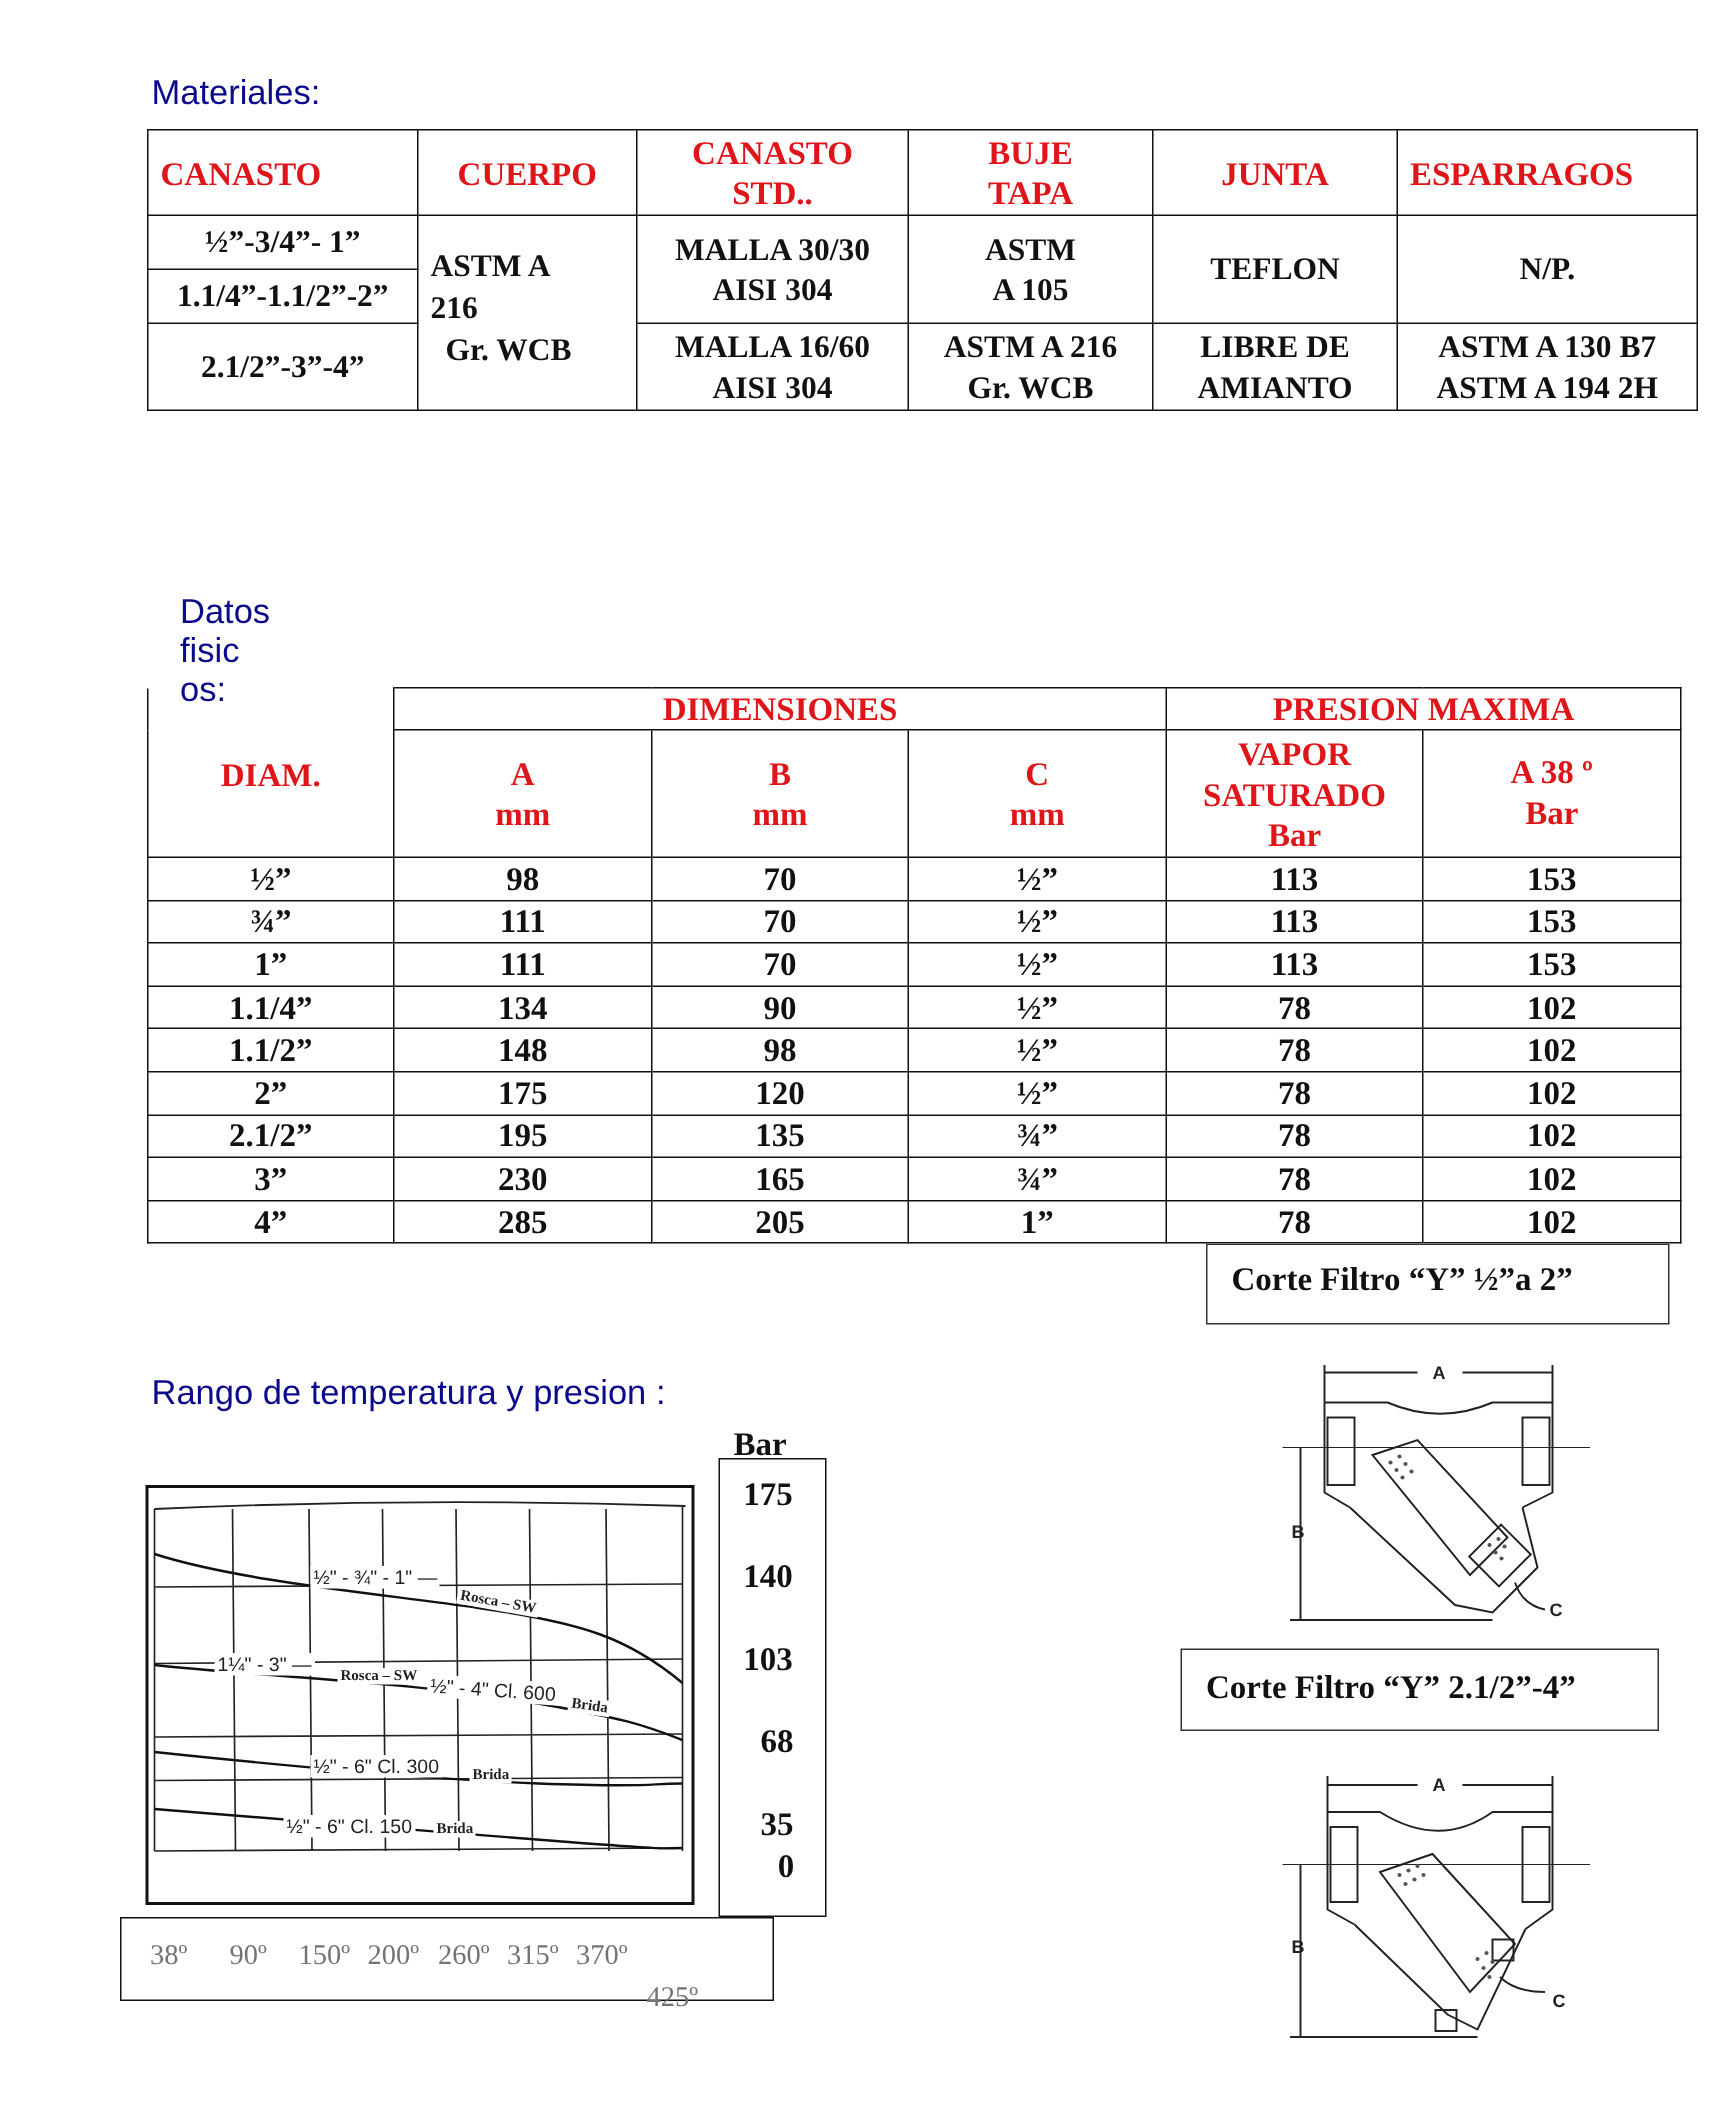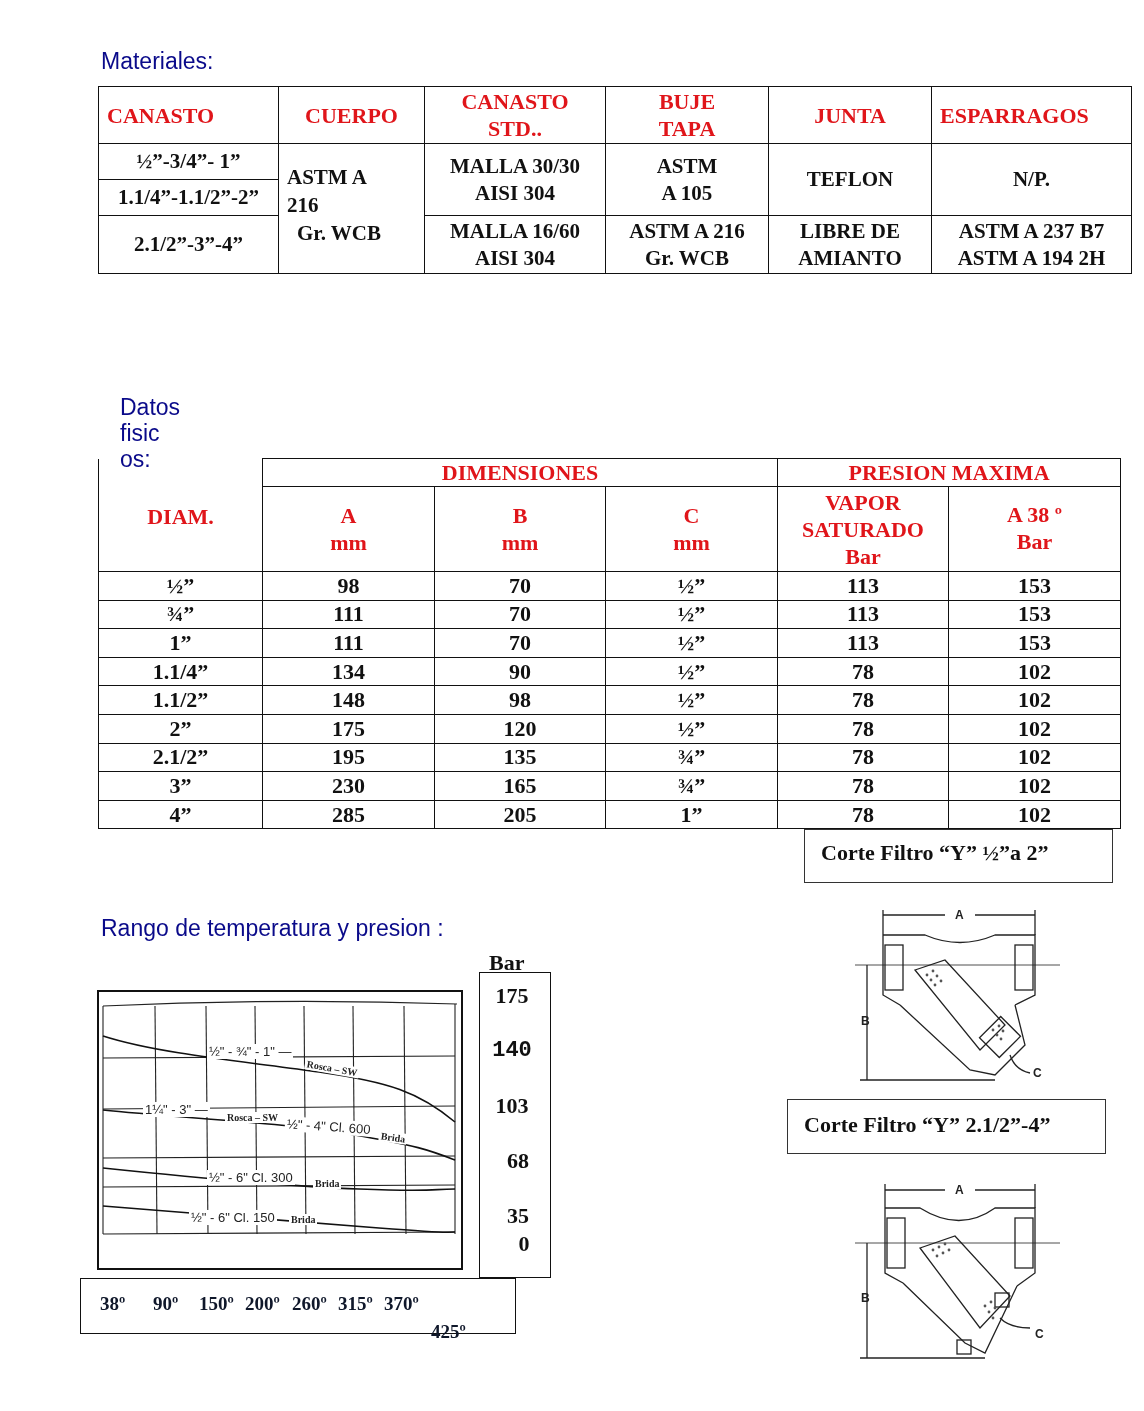--- a/index.html
+++ b/index.html
@@ -85,21 +85,21 @@
     .y-tick {
       position: absolute; font-weight: bold; font-size: 22px; color: #111;
       width: 60px; text-align: center;
     }
 
     #x-axis-box {
       position: absolute; left: 80px; top: 1278px; width: 436px; height: 56px;
       border: 1.5px solid #111;
     }
     .x-tick {
-      position: absolute; top: 14px; font-weight: bold; font-size: 19px; color: #0f172a; white-space: nowrap;
+      position: absolute; top: 14px; font-weight: normal; font-size: 19px; color: #737373; white-space: nowrap;
     }
 
     .diagram { position: absolute; }
   </style>
 </head>
 <body>
 
 <div class="section-title" style="left:101px; top:48px;">Materiales:</div>
 
 <table class="grid" id="mat-table">
@@ -131,21 +131,21 @@
     <td rowspan="2">N/P.</td>
   </tr>
   <tr style="height:36px">
     <td style="white-space:nowrap; padding:0;">1.1/4”-1.1/2”-2”</td>
   </tr>
   <tr style="height:58px">
     <td>2.1/2”-3”-4”</td>
     <td><span>MALLA 16/60</span><br><span>AISI 304</span></td>
     <td><span>ASTM A 216</span><br><span>Gr. WCB</span></td>
     <td><span>LIBRE DE</span><br><span>AMIANTO</span></td>
-    <td><span>ASTM A 237  B7</span><br><span>ASTM A 194  2H</span></td>
+    <td><span>ASTM A 130  B7</span><br><span>ASTM A 194  2H</span></td>
   </tr>
 </tbody>
   </table>
 
 <div class="section-title" style="left:120px; top:394px; line-height:26px;">
   <div>Datos</div>
   <div>fisic</div>
   <div>os:</div>
 </div>
 
@@ -285,21 +285,21 @@
   <span class="chart-label serif" style="left:280px; top:138px; transform:rotate(8deg);">Brida</span>
   <span class="chart-label" style="left:108px; top:178px;">½" - 6" Cl. 300</span>
   <span class="chart-label serif" style="left:214px; top:186px;">Brida</span>
   <span class="chart-label" style="left:90px; top:218px;">½" - 6" Cl. 150</span>
   <span class="chart-label serif" style="left:190px; top:222px;">Brida</span>
 </div>
 
 <div id="y-unit">Bar</div>
 <div id="y-axis-box">
   <div class="y-tick" style="left:2px; top:10px;">175</div>
-  <div class="y-tick" style="left:2px; top:65px;font-family:Liberation Mono, monospace;">140</div>
+  <div class="y-tick" style="left:2px; top:65px;">140</div>
   <div class="y-tick" style="left:2px; top:120px;">103</div>
   <div class="y-tick" style="left:8px; top:175px;">68</div>
   <div class="y-tick" style="left:8px; top:230px;">35</div>
   <div class="y-tick" style="left:14px; top:258px;">0</div>
 </div>
 
 <div id="x-axis-box">
   <span class="x-tick" style="left:19px;">38º</span>
   <span class="x-tick" style="left:72px;">90º</span>
   <span class="x-tick" style="left:118px;">150º</span>

